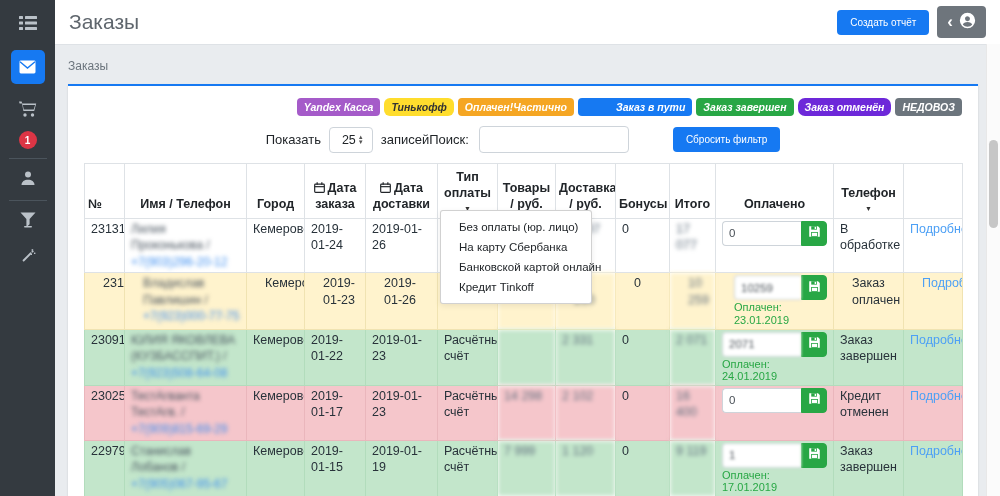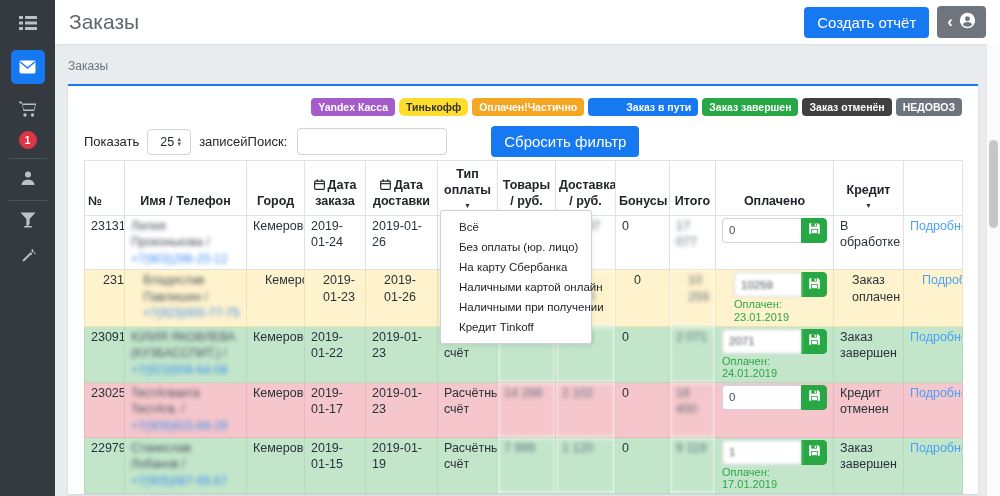--- a/index.html
+++ b/index.html
@@ -16,31 +16,31 @@
            font-weight:bold;display:flex;align-items:center;justify-content:center;cursor:pointer;}
   .s-sep{width:38px;height:1px;background:#4b545c;}
 
   
   .main{position:absolute;left:55px;top:0;right:0;height:100%;}
   .topbar{height:44px;background:#fff;border-bottom:1px solid #dee2e6;display:flex;
           align-items:center;justify-content:space-between;padding:0 14px;}
   .page-title{font-size:21px;color:#5f666d;}
   .top-actions{display:flex;gap:8px;align-items:center;}
   .btn{border:none;border-radius:4px;font-family:inherit;cursor:pointer;}
-  .btn-primary{background:var(--accent,#1679f2);color:#fff;font-size:15px;padding:7px 13px;}
+  .btn-primary{background:var(--accent,#1679f2);color:#fff;font-size:10px;padding:7px 13px;}
   .btn-user{background:#6e757c;color:#fff;display:flex;align-items:center;gap:6px;padding:6px 10px;}
   .chev{font-size:17px;line-height:12px;font-weight:bold;}
   .crumb{font-size:12px;color:#6c757d;padding:14px 0 11px 13px;}
 
   
   .card{margin:0 22px 0 13px;background:#fff;border-top:2px solid var(--accent,#1679f2);
         box-shadow:0 1px 2px rgba(0,0,0,.12);padding:10px 16px 0;}
   .legend{display:flex;justify-content:flex-end;gap:4px;margin:2px 0 10px;}
-  .badge{font-size:10.5px;font-weight:bold;padding:3px 7px;border-radius:4px;white-space:nowrap;}
-  .controls{display:flex;justify-content:flex-start;align-items:center;margin-bottom:3px;
+  .badge{font-size:10.5px;font-weight:bold;padding:3px 7px;border-radius:4px;white-space:nowrap;font-style:italic;}
+  .controls{display:flex;justify-content:center;align-items:center;margin-bottom:10px;
             font-size:13px;color:#212529;}
   .show-group{display:flex;align-items:center;gap:8px;}
   .selectbox{display:inline-flex;align-items:center;gap:2px;border:1px solid #ced4da;border-radius:4px;
              padding:5px 8px 5px 12px;font-size:12.5px;cursor:pointer;background:#fff;}
   .spin{display:flex;flex-direction:column;font-size:6px;color:#555;line-height:5px;}
   .search-group{display:flex;align-items:center;gap:10px;}
   .search-input{width:150px;height:27px;border:1px solid #ced4da;border-radius:4px;margin-right:34px;
                 font-family:inherit;font-size:13px;padding:0 8px;box-sizing:border-box;}
 
   
@@ -166,21 +166,21 @@
 
     <div class="crumb">Заказы</div>
 
     <section class="card">
       <div class="legend">
           <span class="badge" style="background: rgb(165, 91, 201); color: rgb(255, 255, 255);">Yandex Касса</span>
           <span class="badge" style="background: rgb(255, 221, 45); color: rgb(51, 51, 51); border-radius: 6px;">Тинькофф</span>
           <span class="badge" style="background: rgb(245, 166, 35); color: rgb(255, 255, 255);">Оплачен!Частично</span>
           <span class="badge" style="background: rgb(22, 121, 242); color: rgb(255, 255, 255); padding-left: 38px;">Заказ в пути</span>
           <span class="badge" style="background: rgb(40, 167, 69); color: rgb(255, 255, 255);">Заказ завершен</span>
-          <span class="badge" style="background: #404040; color: rgb(255, 255, 255);">Заказ отменён</span>
+          <span class="badge" style="background: #6d28d9; color: rgb(255, 255, 255); border-radius: 7px;">Заказ отменён</span>
           <span class="badge" style="background: rgb(108, 117, 125); color: rgb(255, 255, 255);">НЕДОВОЗ</span>
         </div>
 
       <div class="controls">
         <div class="show-group">
           <span>Показать</span>
           <span class="selectbox">
             <span>25</span>
             <span class="spin">
                 <span>▲</span>
@@ -228,21 +228,21 @@
                     <line x1="1" y1="6.8" x2="15" y2="6.8" stroke="#212529" stroke-width="1.7"></line>
                     <line x1="4.6" y1="0.5" x2="4.6" y2="4" stroke="#212529" stroke-width="1.7"></line>
                     <line x1="11.4" y1="0.5" x2="11.4" y2="4" stroke="#212529" stroke-width="1.7"></line>
                   </svg></span><span>Дата доставки</span></th>
               <th class="h-payment-type"><span>Тип оплаты</span><div class="hcaret">▼</div></th>
               <th class="h-goods"><span>Товары / руб.</span></th>
               <th class="h-delivery-cost"><span>Доставка / руб.</span></th>
               <th class="h-bonus"><span>Бонусы</span></th>
               <th class="h-total"><span>Итого</span></th>
               <th class="h-paid"><span>Оплачено</span></th>
-              <th class="h-status"><span>Кредит</span><div class="hcaret">▼</div></th>
+              <th class="h-status"><span>Телефон</span><div class="hcaret">▼</div></th>
               <th class="h-details"><span></span></th>
             </tr>
           </thead>
         <tbody>
             <tr>
               <td>23131</td>
               <td><span class="name">Лилия Проконькова /</span><br><a class="phone">+7(903)296-20-12</a></td>
               <td>Кемерово</td>
               <td>2019-01-24</td>
               <td>2019-01-26</td>
@@ -382,24 +382,22 @@
               </td>
               <td>Заказ завершен</td>
               <td><a class="details">Подробнее</a></td>
             </tr>
           </tbody>
       </table>
     </section>
   </main>
 
   <div class="dropdown">
-      <div class="dd-item">Всё</div>
       <div class="dd-item">Без оплаты (юр. лицо)</div>
       <div class="dd-item">На карту Сбербанка</div>
-      <div class="dd-item">Наличными картой онлайн</div>
-      <div class="dd-item">Наличными при получении</div>
+      <div class="dd-item">Банковской картой онлайн</div>
       <div class="dd-item">Кредит Tinkoff</div>
     </div>
 
   <div class="vscroll">
     <div class="vthumb"></div>
   </div>
 </div>
 
 </body></html>

